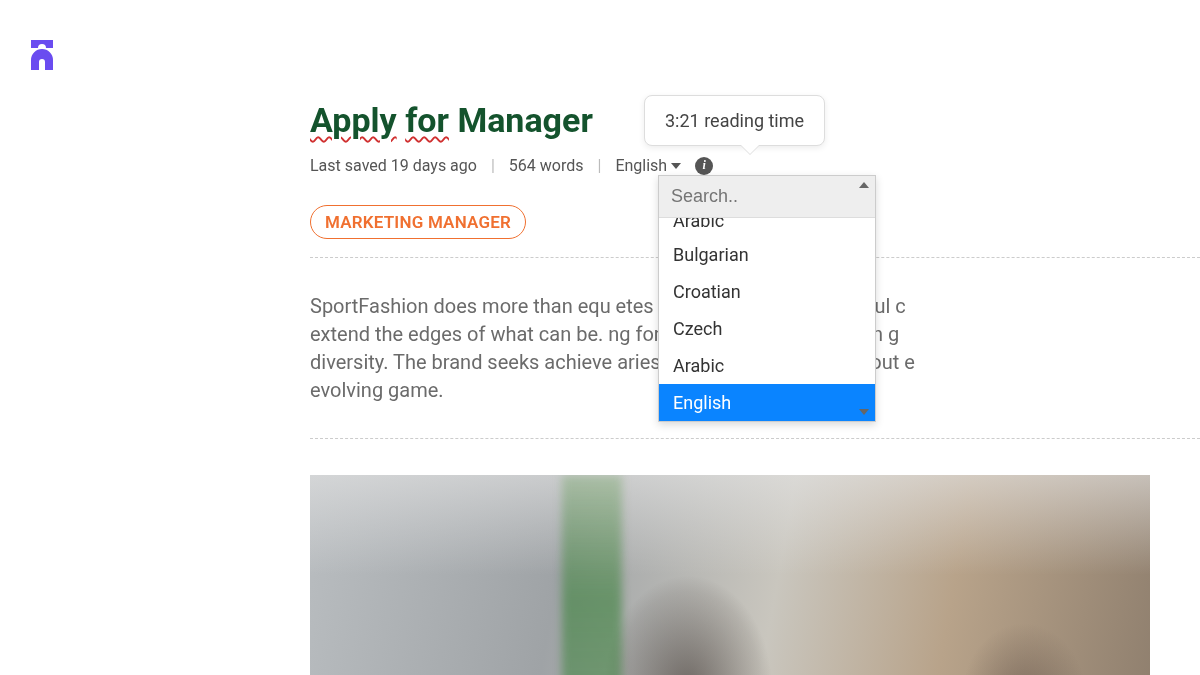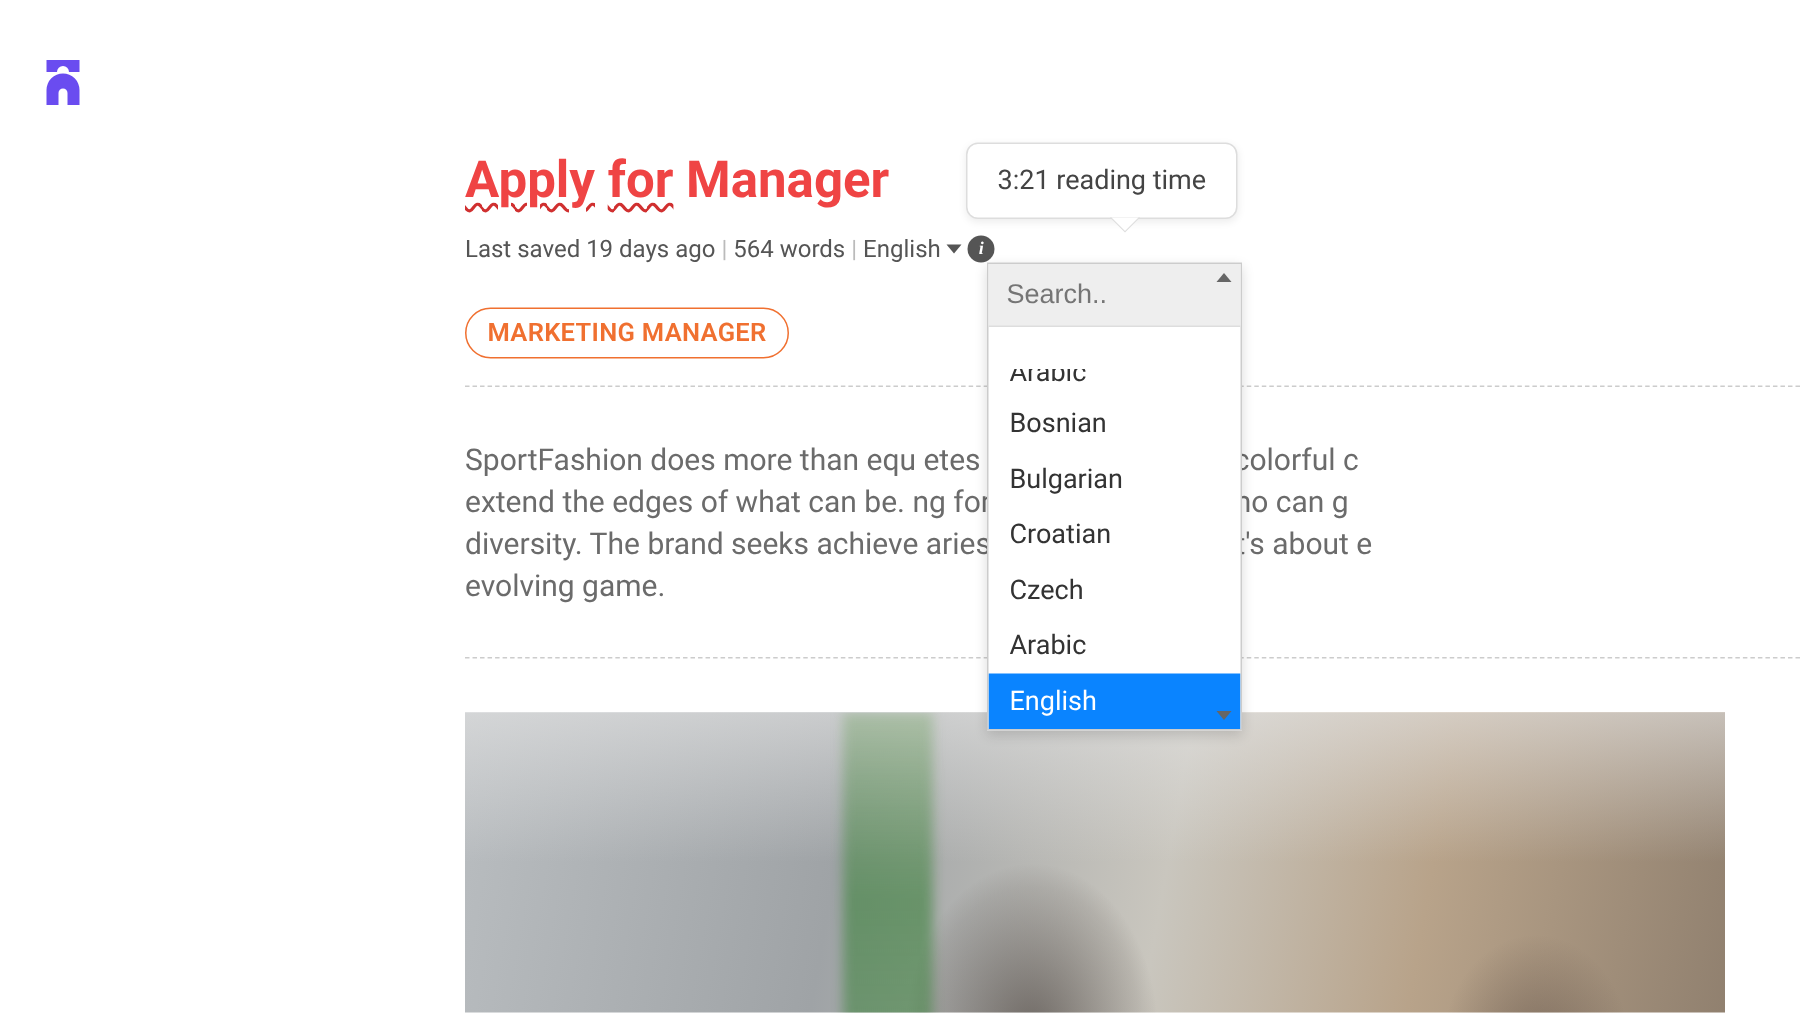--- a/index.html
+++ b/index.html
@@ -23,36 +23,36 @@
   .content {
     position: absolute;
     left: 310px;
     top: 100px;
     right: 0;
   }
 
   .title {
     font-size: 34px;
     font-weight: 700;
-    color: #ef4444;
+    color: #14532d;
     margin-bottom: 4px;
     display: inline-block;
   }
   .title .word1, .title .word2 {
     text-decoration-line: underline;
     text-decoration-style: wavy;
     text-decoration-color: #d03030;
     text-decoration-thickness: 1.5px;
     text-underline-offset: 4px;
   }
 
   .meta-row {
     display: flex;
     align-items: center;
-    gap: 4px;
+    gap: 14px;
     color: #555;
     font-size: 16px;
     margin-top: 12px;
   }
   .meta-sep {
     color: #bbb;
     user-select: none;
   }
   .lang-current {
     display: inline-flex;
@@ -176,41 +176,40 @@
     border-left: 10px solid transparent;
     border-right: 10px solid transparent;
     border-top: 10px solid #ddd;
   }
 
   
   .dropdown {
     position: absolute;
     top: 175px;
     left: 658px;
-    width: 170px;
+    width: 218px;
     background: #fff;
     border: 1px solid #ccc;
     box-shadow: 0 3px 8px rgba(0,0,0,0.15);
     z-index: 15;
   }
   .dropdown .search-box {
     width: 100%;
     border: none;
     background: #eeeeee;
     padding: 10px 12px;
     font-size: 18px;
     color: #777;
     outline: none;
     border-bottom: 1px solid #ddd;
   }
   .dropdown-list {
     max-height: 292px;
     overflow-y: scroll;
     list-style: none;
-    margin-top: 28px;
   }
   .dropdown-list li {
     padding: 8px 14px;
     font-size: 18px;
     color: #333;
     cursor: pointer;
   }
   .dropdown-list li.partial-top {
     padding-top: 0px;
     height: 18px;
@@ -297,21 +296,20 @@
 
 <div class="tooltip">
   <span>3:21 reading time</span>
 </div>
 
 <div class="dropdown">
   <span class="up-arrow"></span>
   <input class="search-box" type="text" placeholder="Search.." style="">
   <ul class="dropdown-list">
     <li class="partial-top">Arabic</li>
-    <li>Bosnian</li>
     <li>Bulgarian</li>
     <li>Croatian</li>
     <li>Czech</li>
     <li>Arabic</li>
     <li class="selected">English</li>
   </ul>
   <span class="down-arrow"></span>
 </div>
 
 </body></html>

